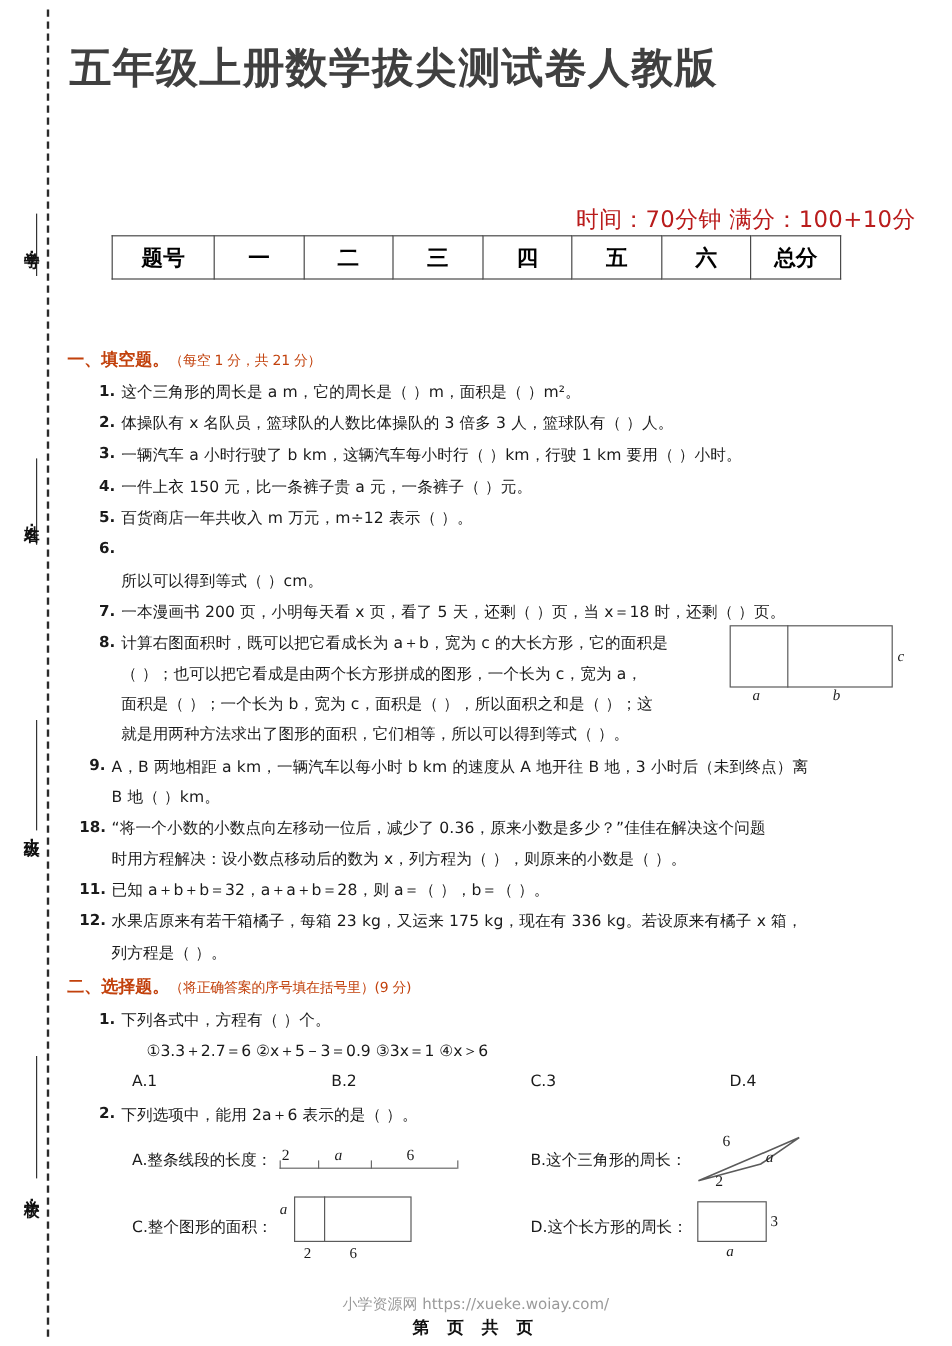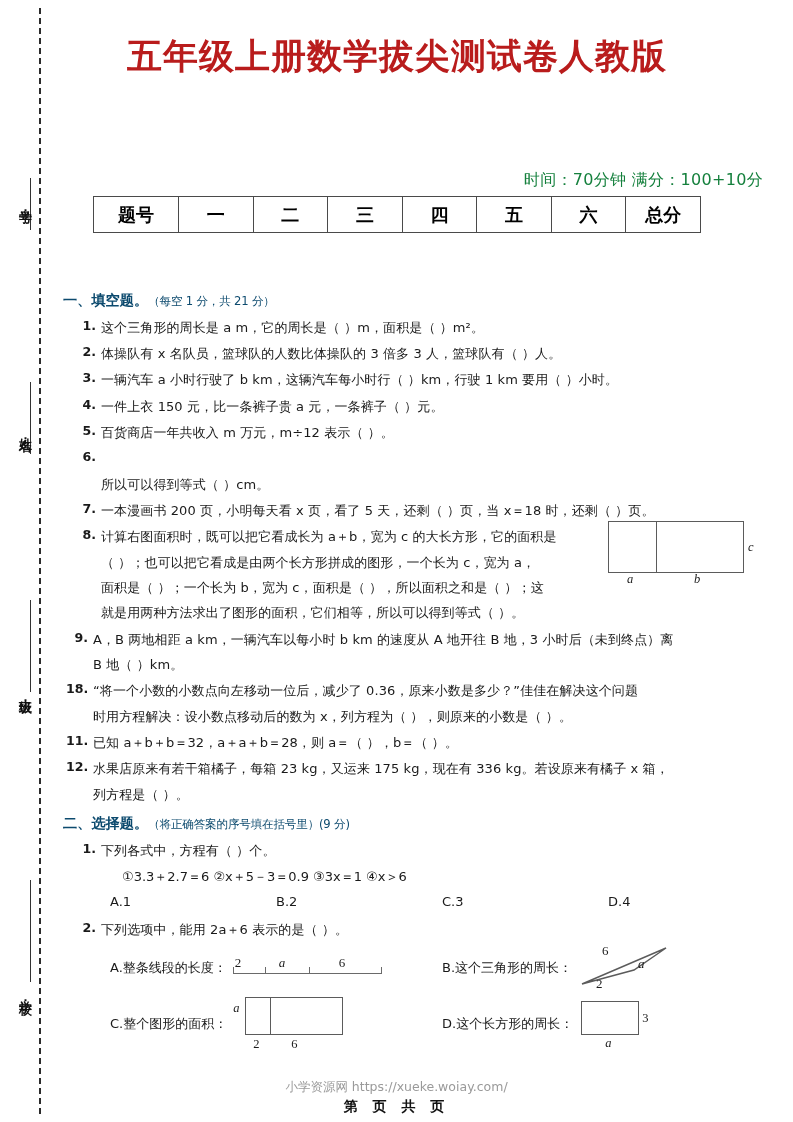--- a/index.html
+++ b/index.html
@@ -49,46 +49,45 @@
   .vrule {
     position: absolute;
     left: 30px;
     width: 0;
     border-left: 1px solid #333;
   }
 
   
   .title-main {
     position: absolute;
-    left: 32px; top: 33px;
+    left: 58px; top: 33px;
     width: 730px;
-    text-align: center;
     font-family: "DejaVu Sans", sans-serif;
     font-weight: bold;
     font-size: 35px;
     letter-spacing: 1px;
-    color: #b91c1c;
+    color: #404040;
   }
   .title-sub {
     position: absolute;
     left: 46px; top: 98px;
     width: 730px;
     text-align: center;
     font-family: "DejaVu Sans", sans-serif;
     font-weight: bold;
     font-size: 28px;
     letter-spacing: 1px;
     color: #000;
   }
   .exam-meta {
     position: absolute;
     right: 30px; top: 170px;
     font-family: "DejaVu Sans", sans-serif;
-    font-size: 16px;
-    color: #15803d;
+    font-size: 19px;
+    color: #b91c1c;
     letter-spacing: 0.3px;
   }
 
   
   .score-table {
     position: absolute;
     left: 93px; top: 196px;
     width: 608px;
     border-collapse: collapse;
     table-layout: fixed;
@@ -110,22 +109,22 @@
     position: absolute;
     left: 52px; top: 286px;
     width: 722px;
     font-size: 13.4px;
     line-height: 1.52;
   }
   .sec-head {
     font-family: "DejaVu Sans", sans-serif;
     font-weight: bold;
     font-size: 14.2px;
-    margin: 4px 0 3px 11px;
-    color: #0c4a6e;
+    margin: 4px 0 3px 4px;
+    color: #c2410c;
   }
   .sec-head .note {
     font-weight: normal;
     font-size: 11.6px;
     letter-spacing: -0.2px;
   }
   .q {
     display: flex;
     align-items: flex-start;
     margin: 0 0 1px 0;

